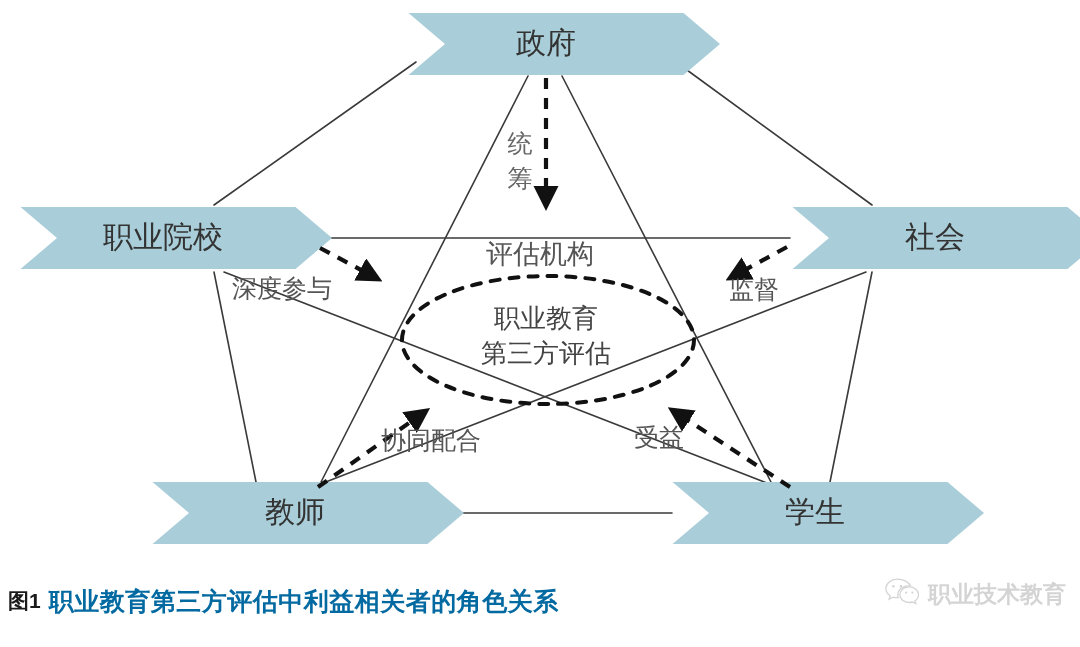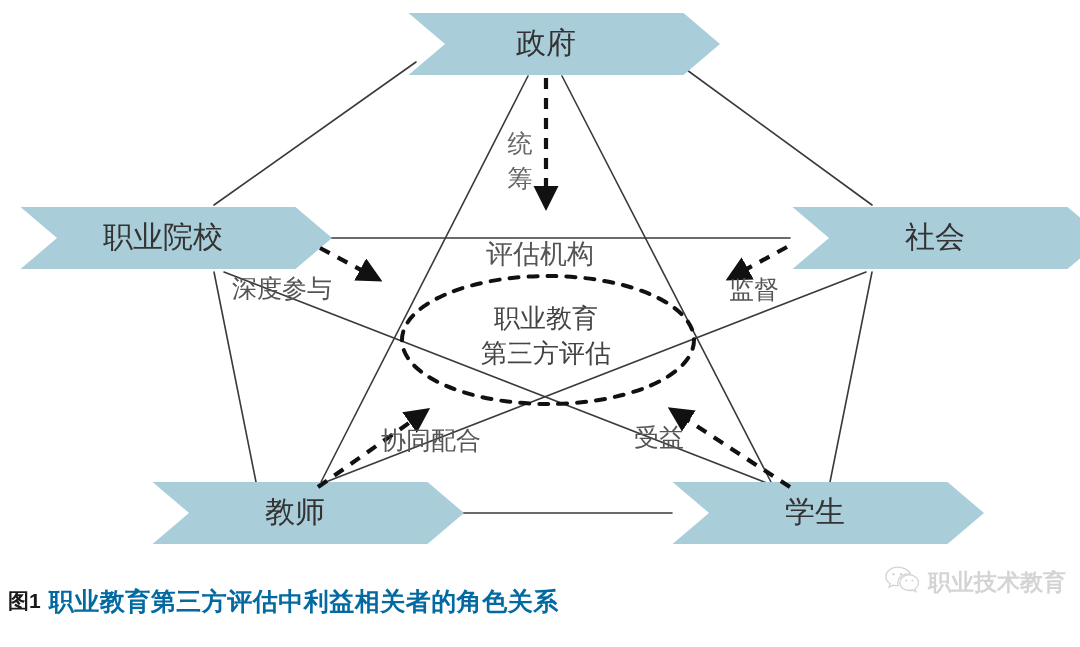--- a/index.html
+++ b/index.html
@@ -46,21 +46,21 @@
   }
   .caption-index {
     font-size: 21px;
     font-weight: 700;
     color: #1a1a1a;
     margin-left: 8px;
   }
   .watermark {
     position: absolute;
     right: 14px;
-    top: 566px;
+    top: 578px;
     display: flex;
     align-items: center;
     gap: 9px;
     opacity: 0.42;
     justify-content: center;
   }
   .watermark-label {
     font-size: 23px;
     font-weight: 700;
     color: #9a9a9a;

